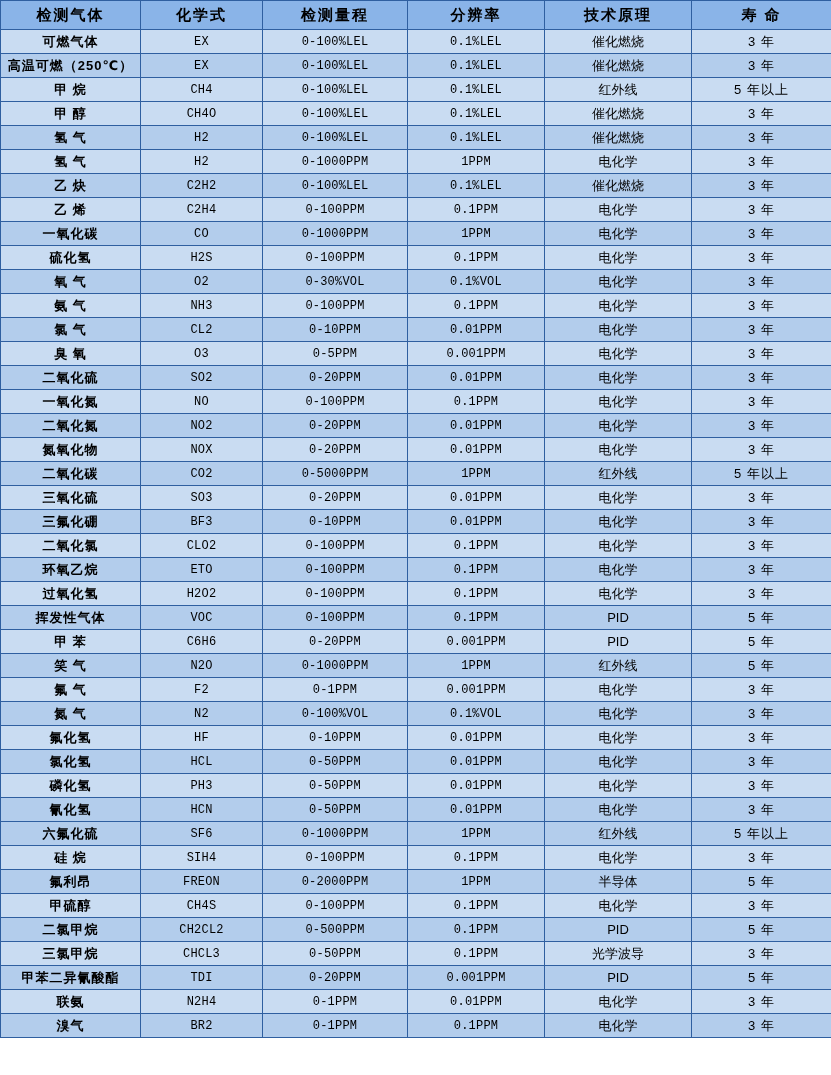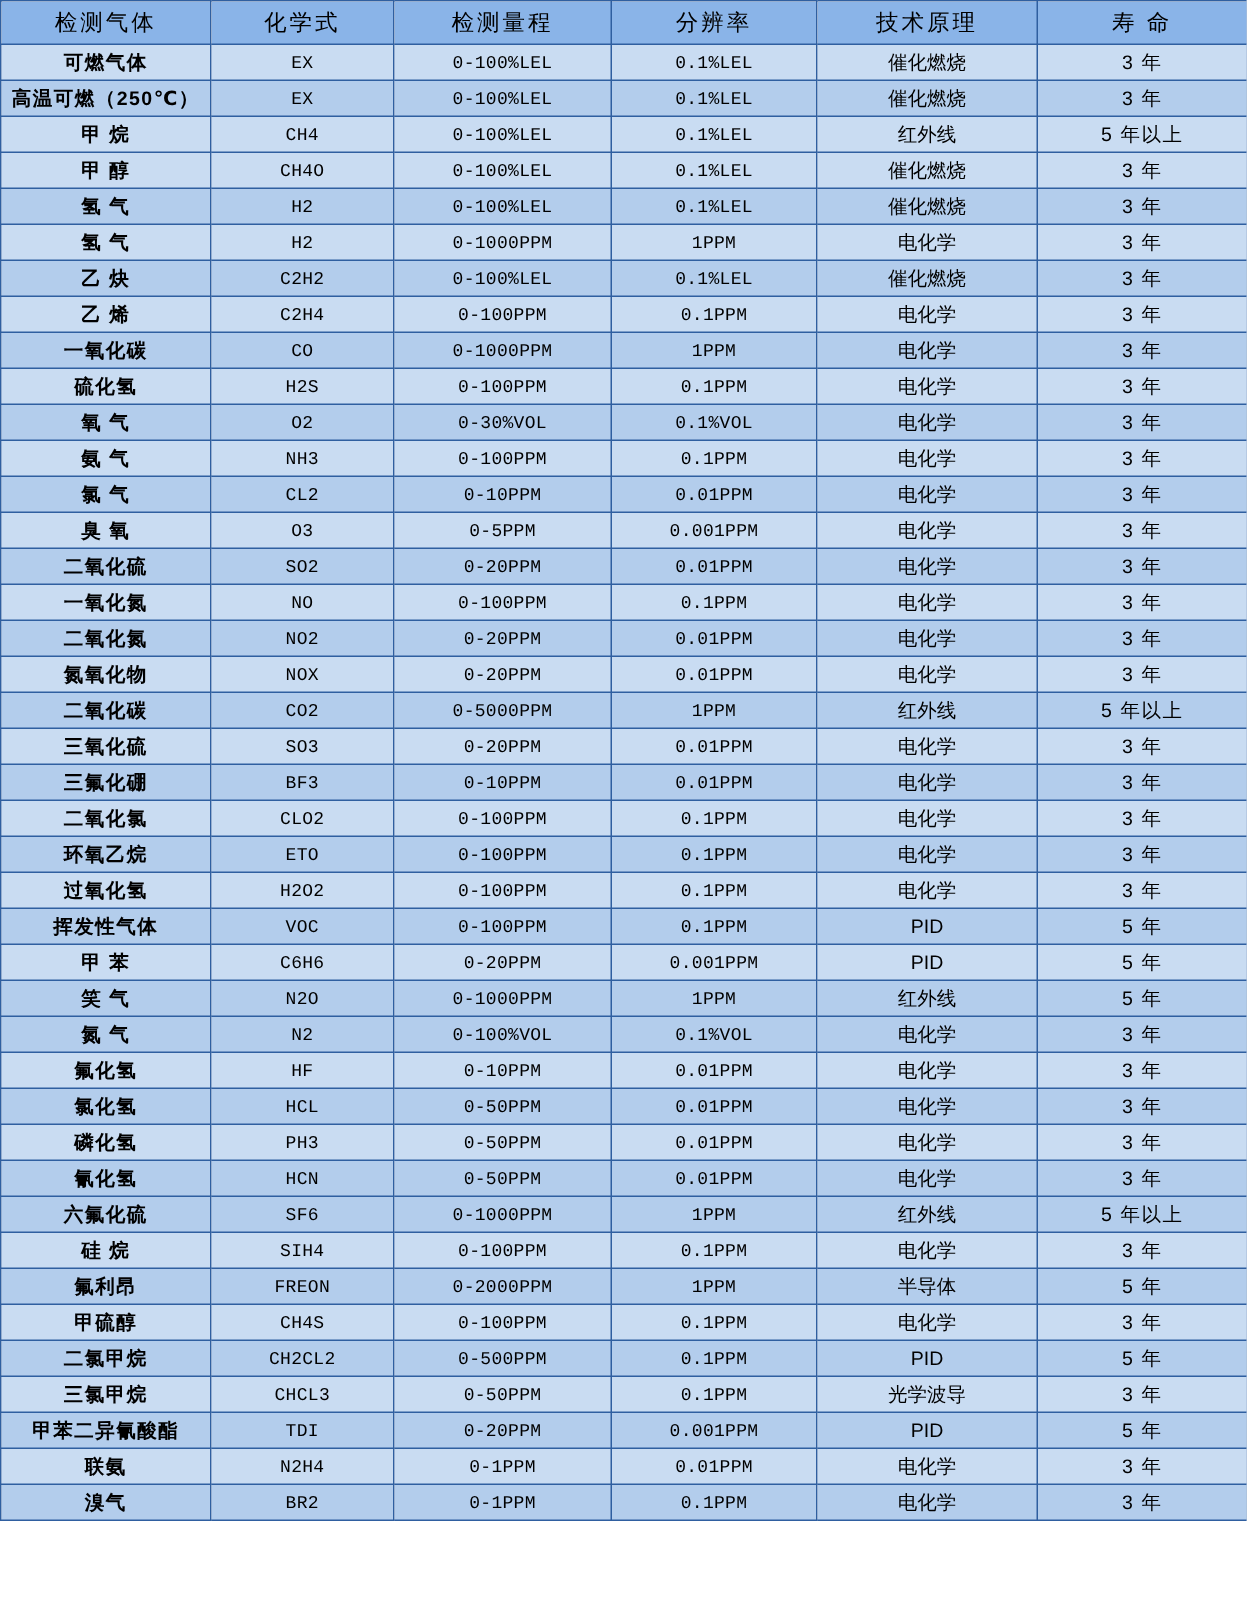--- a/index.html
+++ b/index.html
@@ -36,21 +36,21 @@
     vertical-align: middle;
     color: #000000;
     padding: 0;
     white-space: nowrap;
     overflow: hidden;
   }
   table.gas-table thead th {
     height: 28px;
     background: #8ab4e8;
     font-size: 15px;
-    font-weight: normal;
+    font-weight: bold;
     letter-spacing: 2px;
   }
   table.gas-table tbody td {
     height: 23px;
     font-size: 13px;
   }
   table.gas-table tbody tr.odd td {
     background: #c9dcf2;
   }
   table.gas-table tbody tr.even td {
@@ -304,20 +304,28 @@
           <td class="life">5 年</td>
         </tr>
         <tr class="even">
           <td class="name">笑 气</td>
           <td class="formula">N2O</td>
           <td class="range">0-1000PPM</td>
           <td class="res">1PPM</td>
           <td class="principle">红外线</td>
           <td class="life">5 年</td>
         </tr>
+        <tr class="odd">
+          <td class="name">氟 气</td>
+          <td class="formula">F2</td>
+          <td class="range">0-1PPM</td>
+          <td class="res">0.001PPM</td>
+          <td class="principle">电化学</td>
+          <td class="life">3 年</td>
+        </tr>
         <tr class="even">
           <td class="name">氮 气</td>
           <td class="formula">N2</td>
           <td class="range">0-100%VOL</td>
           <td class="res">0.1%VOL</td>
           <td class="principle">电化学</td>
           <td class="life">3 年</td>
         </tr>
         <tr class="odd">
           <td class="name">氟化氢</td>

